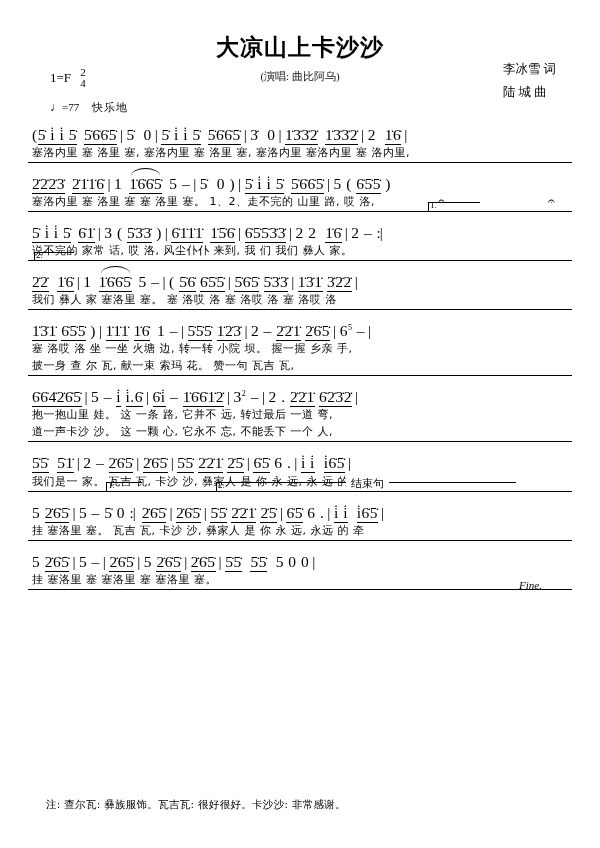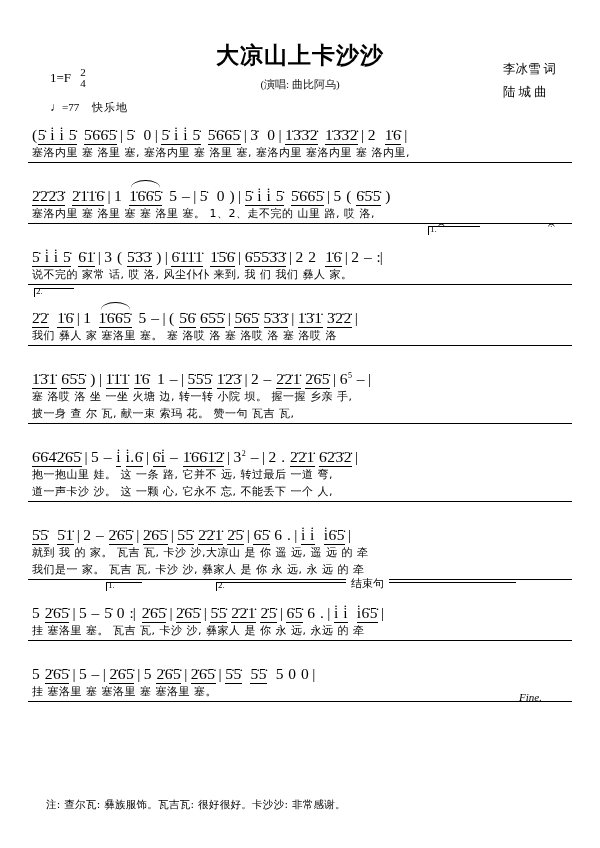--- a/index.html
+++ b/index.html
@@ -14,21 +14,21 @@
     color: #000000;
     position: relative;
     overflow: hidden;
   }
   .sheet {
     position: absolute;
     left: 0; top: 0;
     width: 600px;
     height: 848px;
     box-sizing: border-box;
-    padding: 18px 28px 10px 28px;
+    padding: 10px 28px 10px 28px;
   }
   
   .title {
     text-align: center;
     font-size: 23px;
     font-weight: bold;
     font-family: "DejaVu Serif", serif;
     letter-spacing: 1px;
     margin-top: 22px;
   }
@@ -78,21 +78,21 @@
 
   
   .systems {
     position: absolute;
     left: 28px;
     top: 118px;
     width: 544px;
   }
   .system {
     position: relative;
-    margin-bottom: 16px;
+    margin-bottom: 4px;
   }
   .notes-row {
     display: flex;
     align-items: flex-end;
     font-family: "Liberation Serif", serif;
     font-size: 15.5px;
     letter-spacing: 0.5px;
     white-space: nowrap;
     padding: 0 4px;
     min-height: 26px;
@@ -355,21 +355,20 @@
           <span class="barline">|</span>
         <span class="cell"><span class="beam">2̇6̇5̇</span></span>
           <span class="barline">|</span>
         <span class="cell"><span class="beam">5̇5̇</span>&nbsp;<span class="beam">2̇2̇1̇</span>&nbsp;<span class="beam">2̇5̇</span></span>
           <span class="barline">|</span>
         <span class="cell"><span class="beam">6̇5̇</span>&nbsp;6 .</span>
           <span class="barline">|</span>
         <span class="cell"><span class="beam">i̇ i̇</span>&nbsp;&nbsp;<span class="beam">i̇6̇5̇</span></span>
           <span class="barline">|</span>
       </div>
-      <div class="lyrics-row">就到 我 的 家。  瓦吉 瓦,  卡沙  沙,大凉山 是 你 遥  远,  遥 远 的 牵</div>
       <div class="lyrics-row second">我们是一 家。  瓦吉 瓦,  卡沙  沙, 彝家人 是 你 永 远,  永 远 的 牵</div>
       <div class="rule"></div>
     </div>
 
     <div class="system">
       <div class="ending" style="left: 78px; top: -14px; width: 36px;">
         <span class="lbl">1.</span>
         <span class="bracket"></span>
       </div>
       <div class="ending" style="left: 188px; top: -14px; width: 300px;">

